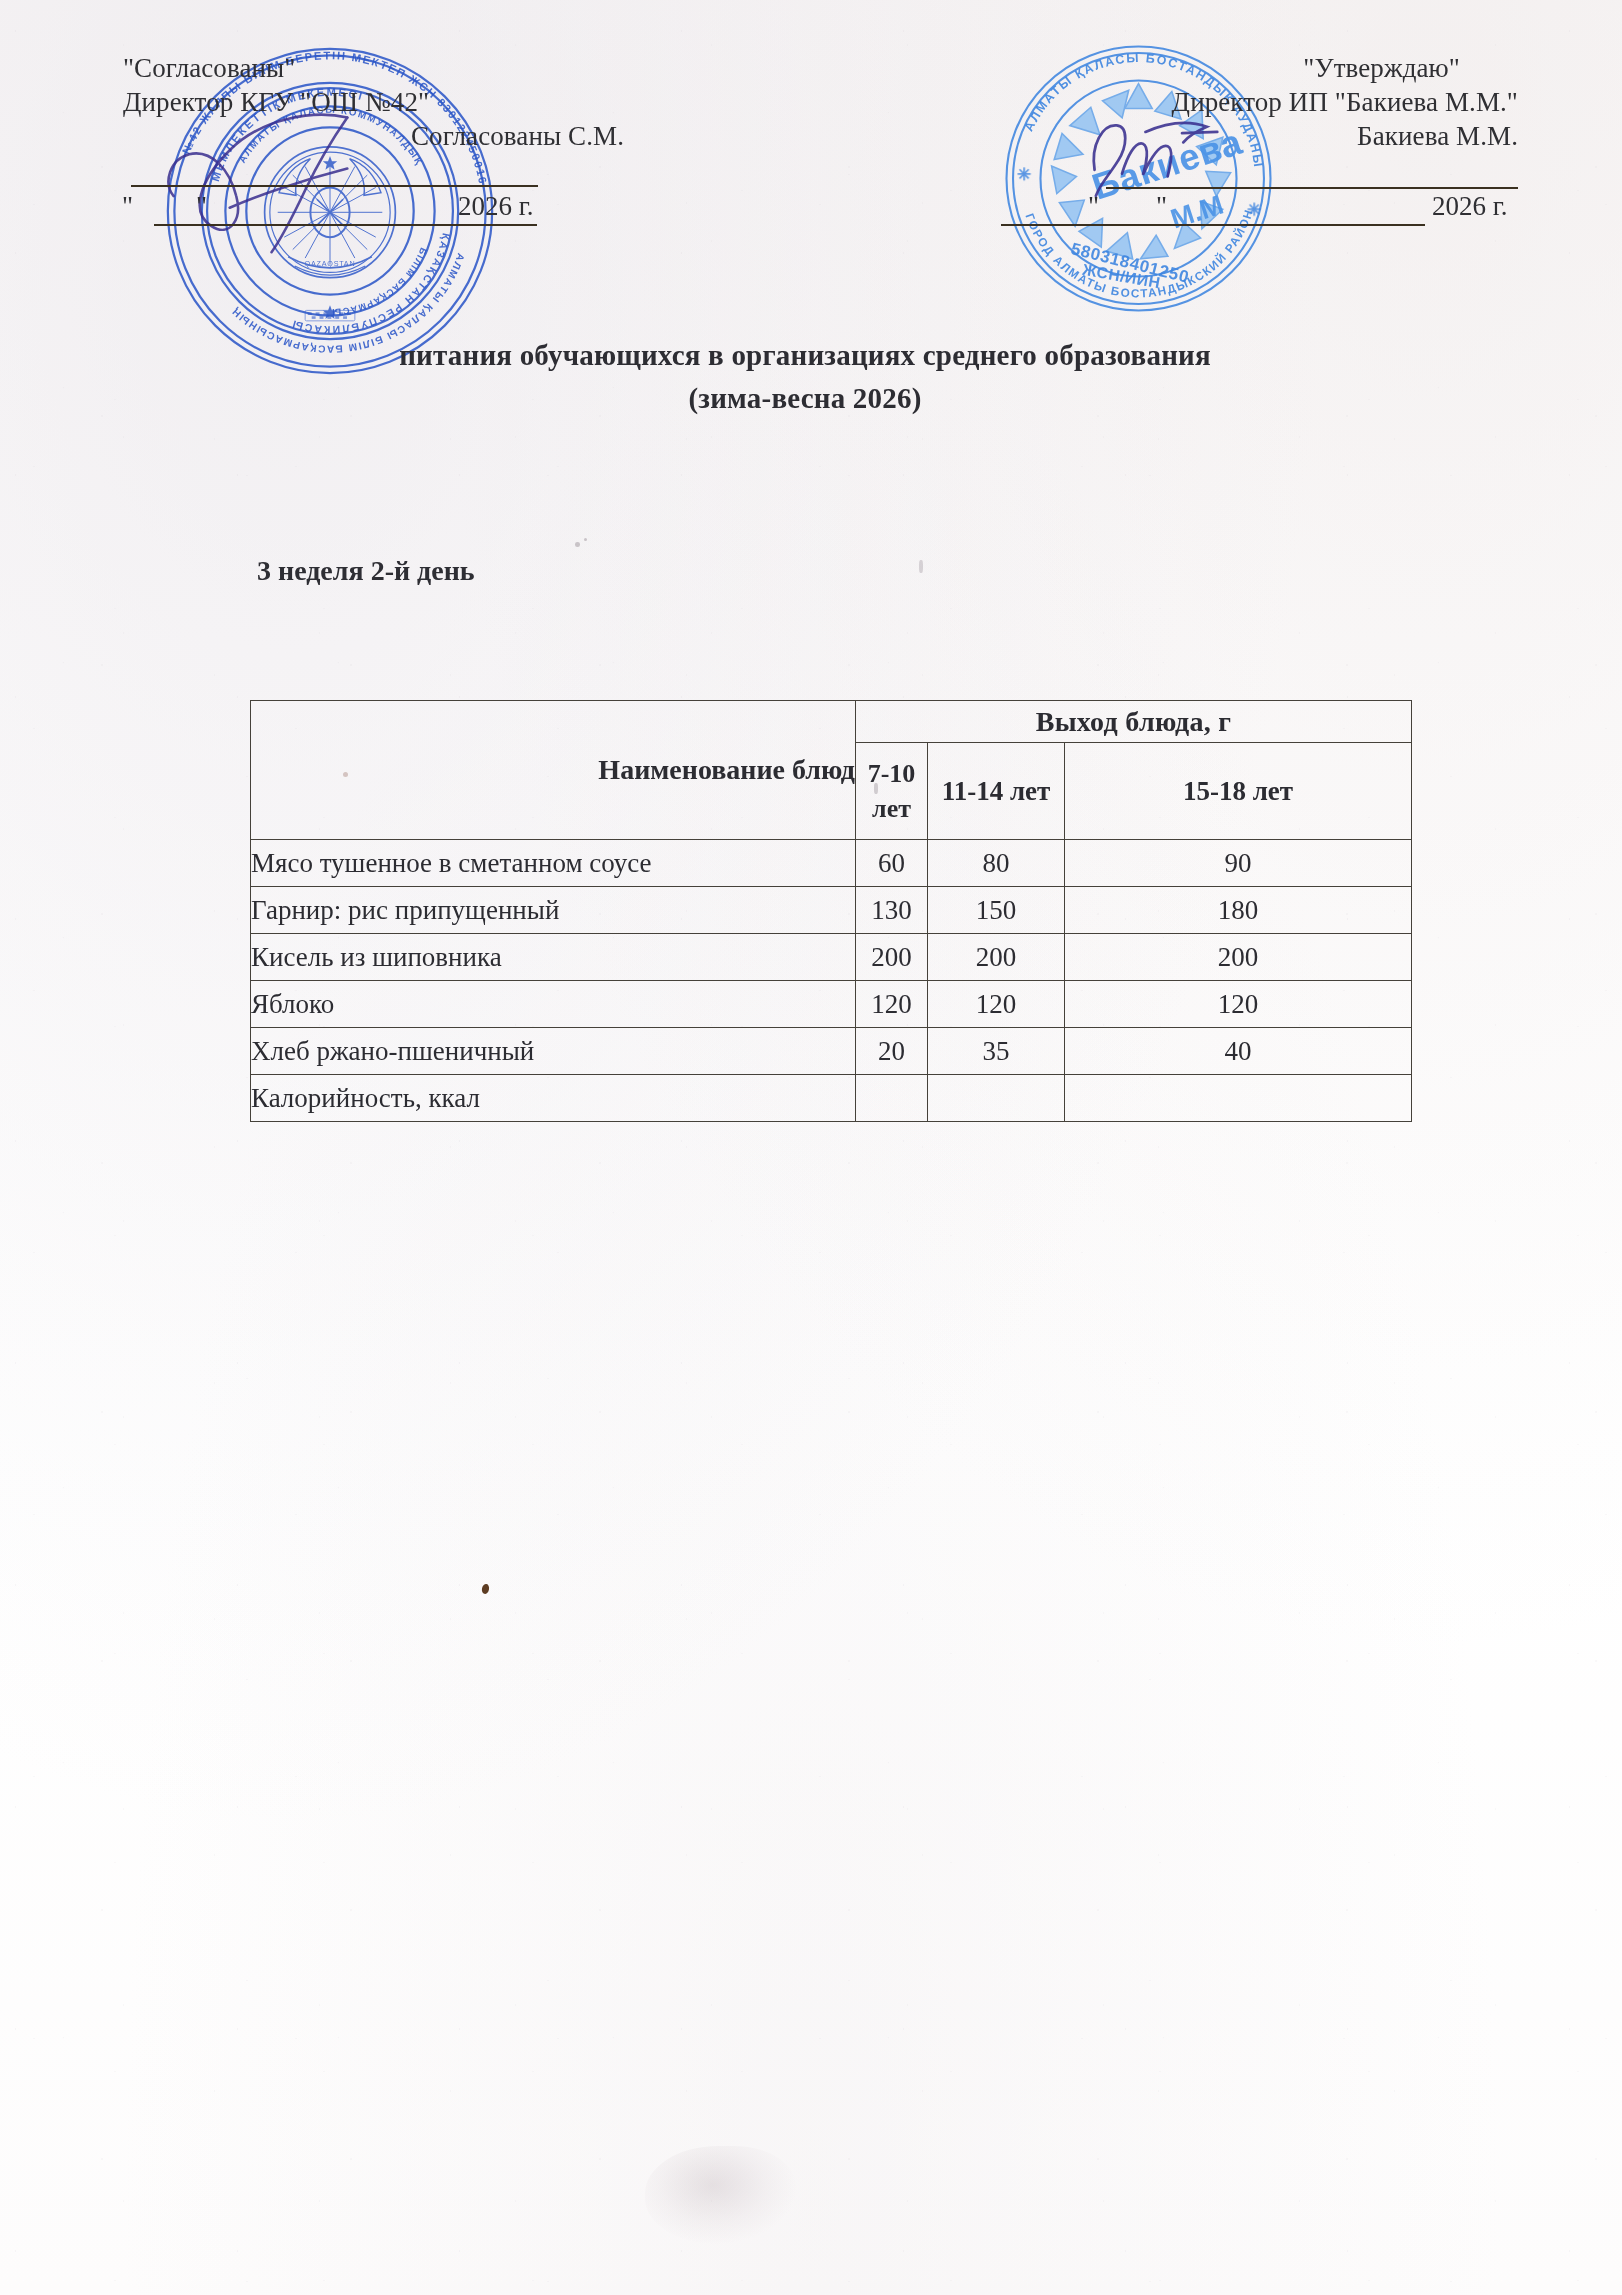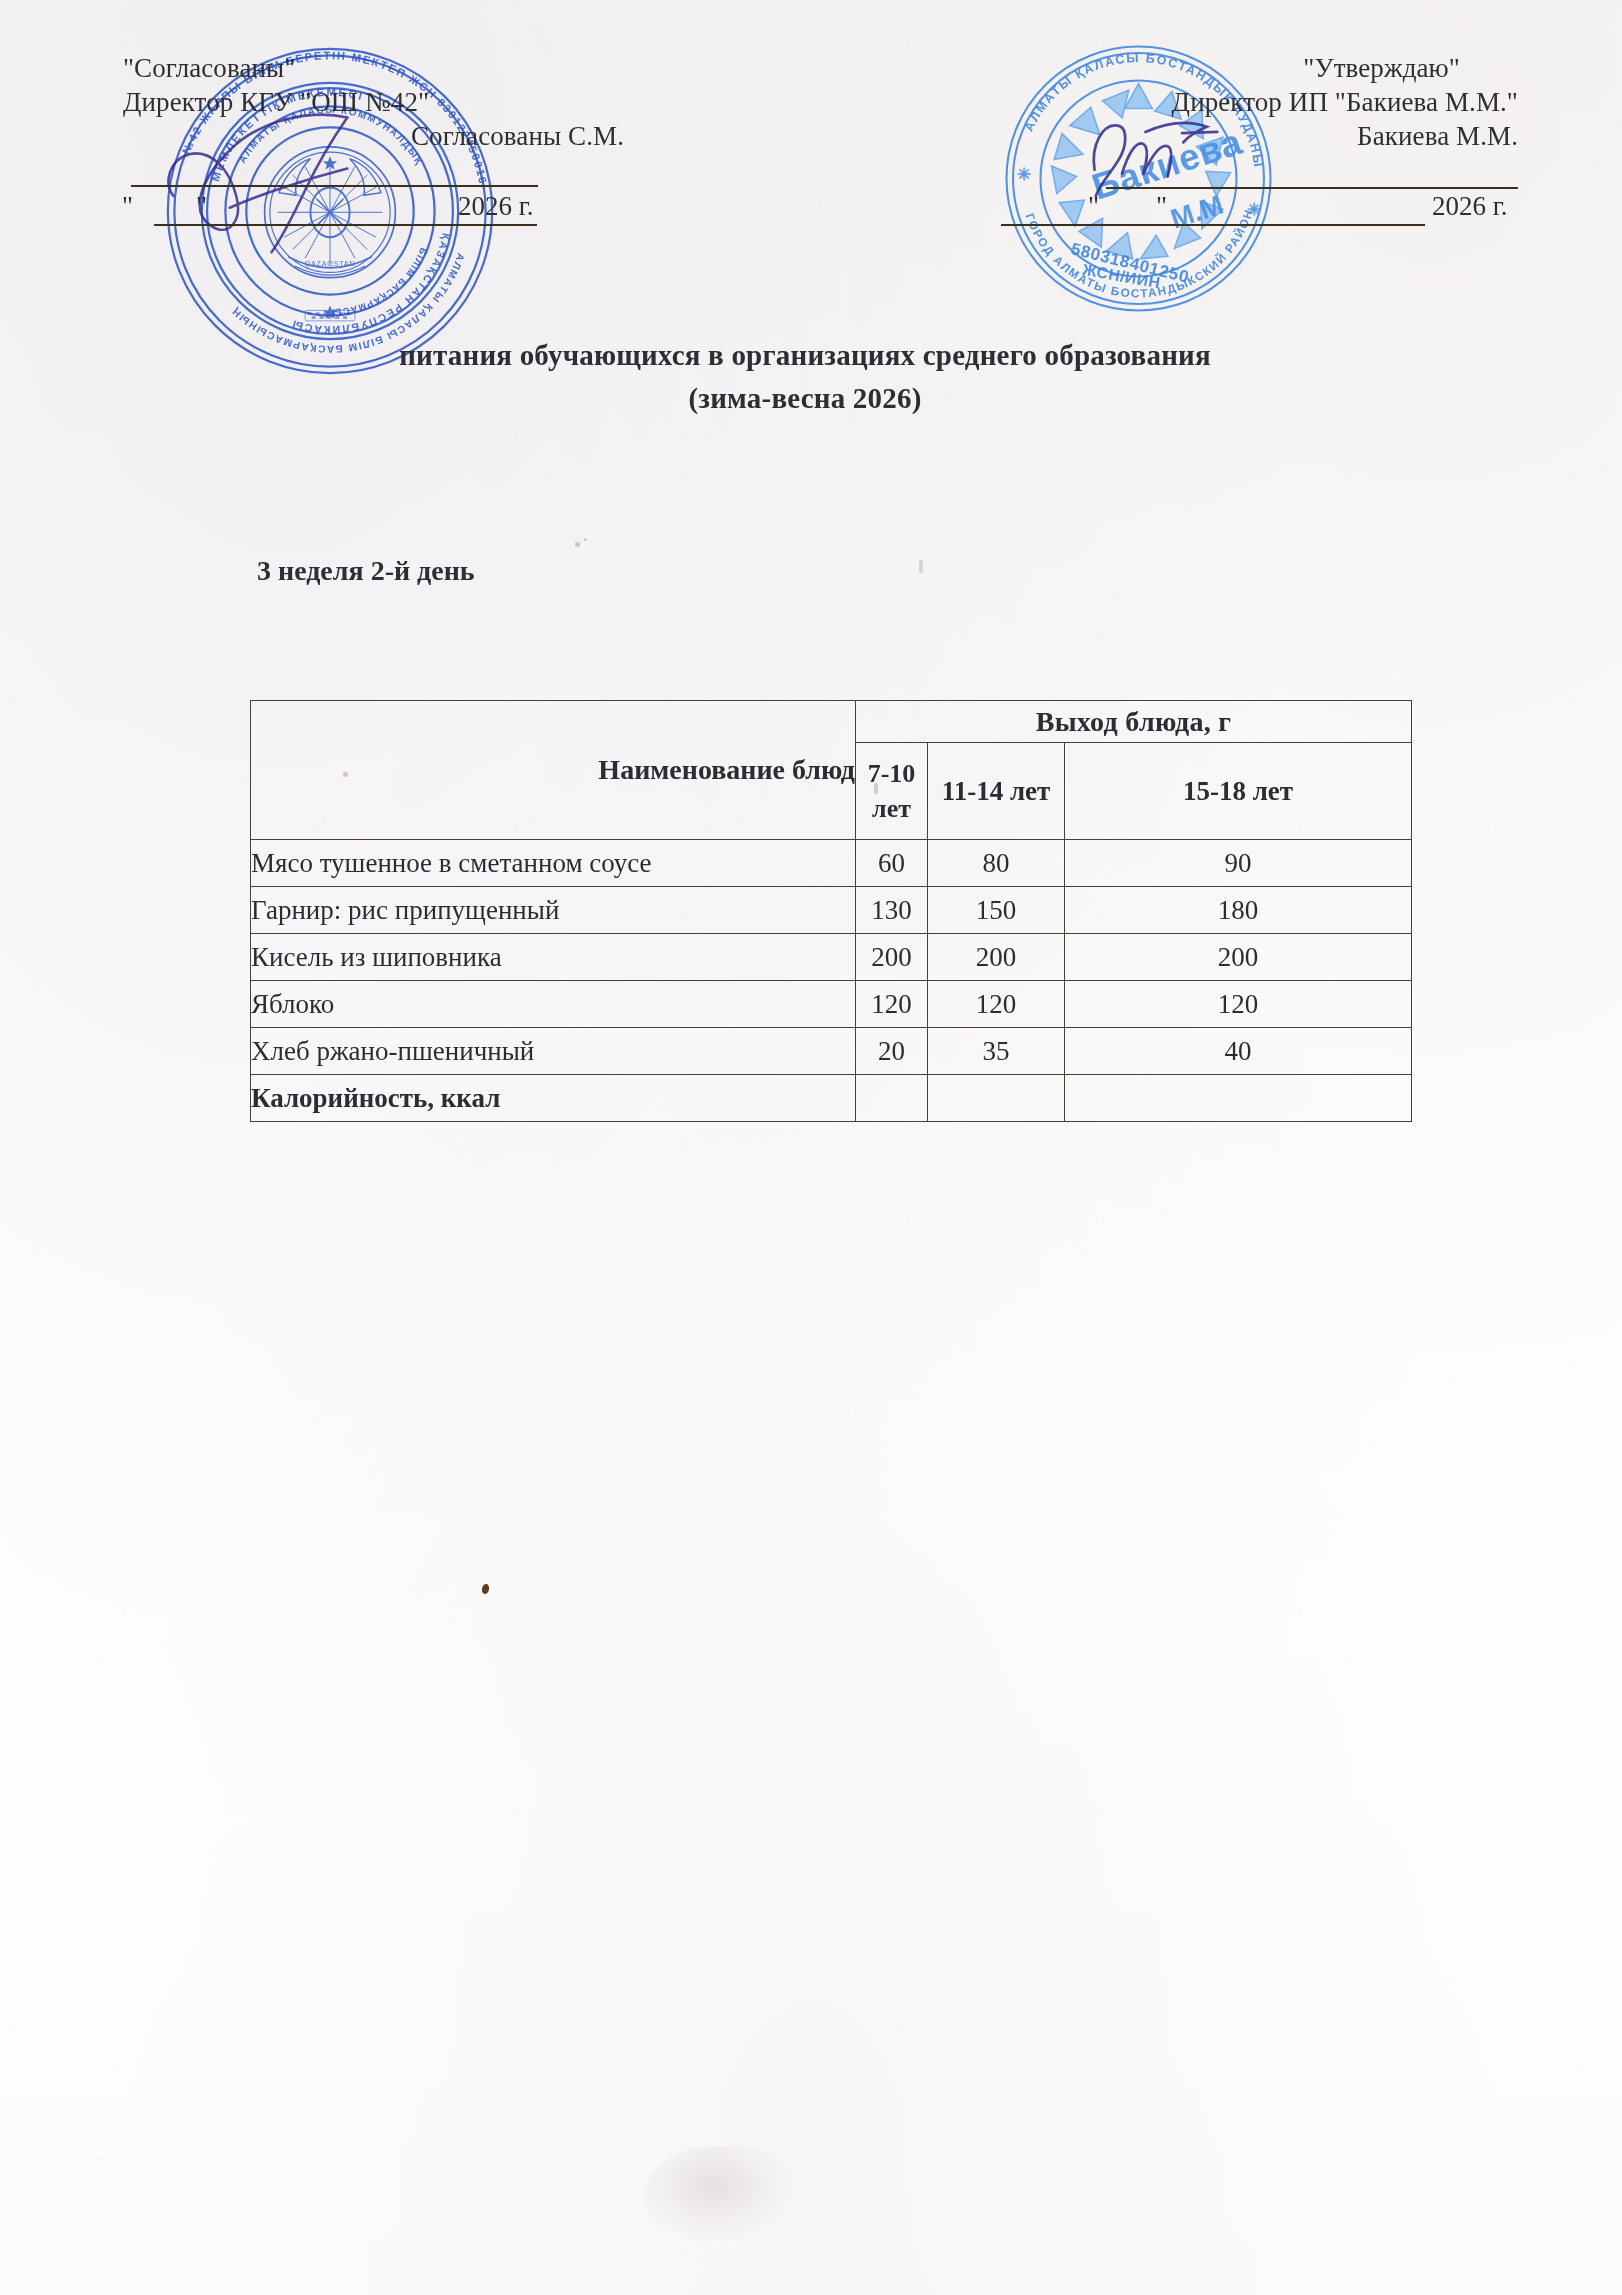--- a/index.html
+++ b/index.html
@@ -137,21 +137,21 @@
     height: 46px;
     text-align: left;
     padding-left: 10.5px;
     font-size: 27px;
   }
   td.val {
     height: 46px;
     text-align: center;
     font-size: 27px;
   }
-  td.dish.bold { font-weight: bold; }
+  td.dish.bold { font-weight: normal; }
   td.empty { height: 46px; }
 
   
   .stamp {
     position: absolute;
     pointer-events: none;
   }
   #stamp-left  { left: 160px;  top: 41px;  width: 340px;  height: 340px; }
   #stamp-right { left: 998px; top: 38px;  width: 281px;  height: 281px; }
   #signature-left  { position: absolute; left: 151px; top: 98px; width: 275px; height: 196px; pointer-events: none; }

